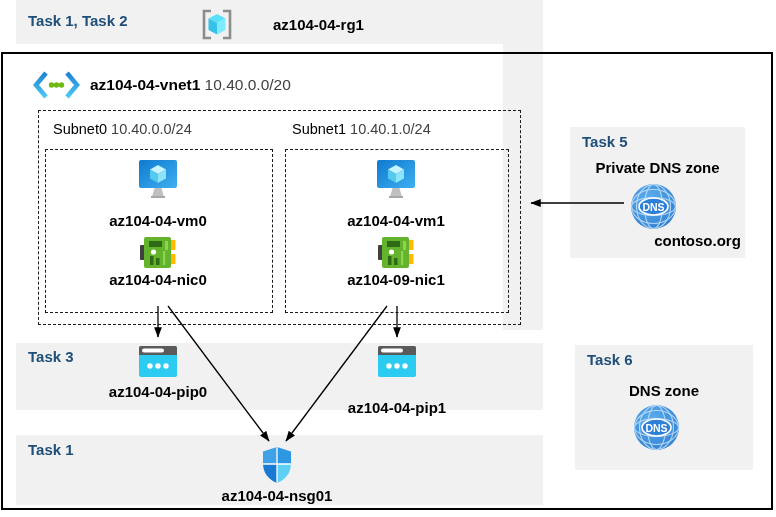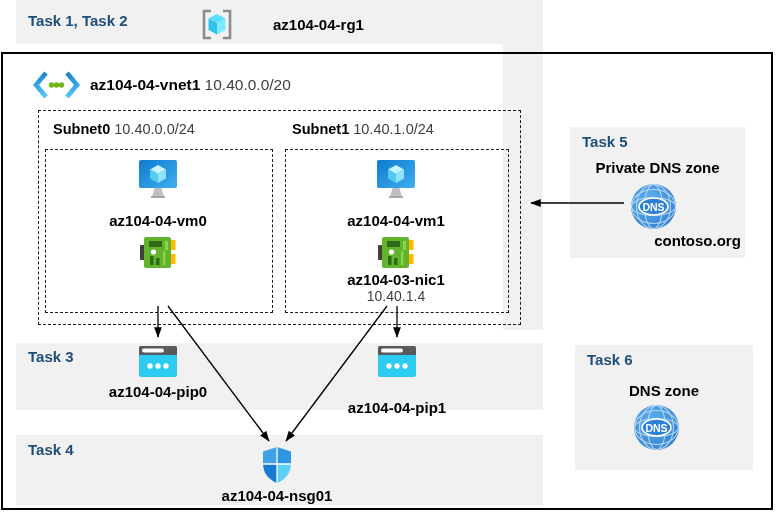--- a/index.html
+++ b/index.html
@@ -9,21 +9,21 @@
     padding-left:15px;
   }
   .abs{position:absolute;}
   .band{background:#f1f1f2;}
   .task-label{color:#1f4e79;font-weight:bold;font-size:15px;white-space:nowrap;}
   .ename{color:#000;font-weight:bold;font-size:15px;text-align:center;white-space:nowrap;}
   .ip{color:#3f3f3f;font-weight:normal;font-size:14px;text-align:center;white-space:nowrap;}
   .outer-box{border:2px solid #000;box-sizing:border-box;background:transparent;}
   .dashed{border:1.5px dashed #1a1a1a;box-sizing:border-box;}
   .subnet-label{font-size:14.5px;white-space:nowrap;color:#000;}
-  .subnet-label b{font-weight:bold;}
+  .subnet-label b{font-weight:normal;}
   .subnet-label .cidr{color:#3f3f3f;}
   .vnet-title{font-size:15.5px;white-space:nowrap;color:#000;}
   .vnet-title b{font-weight:bold;}
   .vnet-title .cidr{color:#3f3f3f;}
   svg{display:block;}
 </style>
 </head>
 <body>
 
 <div id="stage">
@@ -99,20 +99,21 @@
     <rect x="29.5" y="4" width="6" height="10" rx="1" fill="#ffb900"></rect>
     <rect x="29.5" y="18" width="6" height="10" rx="1" fill="#ffb900"></rect>
     <rect x="4" y="1" width="27" height="31" rx="2" fill="#64b32c"></rect>
     <rect x="9" y="5" width="13" height="6" fill="#2f6b16"></rect>
     <rect x="25" y="5" width="3" height="9" fill="#8fd44f"></rect>
     <circle cx="13.5" cy="16" r="2.6" fill="#ffffff"></circle>
     <rect x="10" y="20" width="3.5" height="9" fill="#2f6b16"></rect>
     <rect x="16" y="22" width="3.5" height="7" fill="#2f6b16"></rect>
     <rect x="23" y="15" width="2.2" height="14" fill="#8fd44f"></rect>
   </svg>
+  <div class="abs ename" style="left:68px;top:271px;width:180px;">az104-04-nic0</div>
 
   <svg class="abs" style="left:376px;top:160px;" width="40" height="44" viewBox="0 0 40 44">
     <defs>
       <linearGradient id="vm1g" x1="0" y1="0" x2="1" y2="1">
         <stop offset="0" stop-color="#0e7acf"></stop>
           <stop offset="1" stop-color="#3fafF0"></stop>
       </linearGradient>
     </defs>
     <rect x="1" y="0" width="38" height="28" rx="2" fill="url(#vm1g)"></rect>
     <polygon points="20,5 28,9.5 20,14 12,9.5" fill="#c5f3ff"></polygon>
@@ -128,22 +129,21 @@
     <rect x="29.5" y="4" width="6" height="10" rx="1" fill="#ffb900"></rect>
     <rect x="29.5" y="18" width="6" height="10" rx="1" fill="#ffb900"></rect>
     <rect x="4" y="1" width="27" height="31" rx="2" fill="#64b32c"></rect>
     <rect x="9" y="5" width="13" height="6" fill="#2f6b16"></rect>
     <rect x="25" y="5" width="3" height="9" fill="#8fd44f"></rect>
     <circle cx="13.5" cy="16" r="2.6" fill="#ffffff"></circle>
     <rect x="10" y="20" width="3.5" height="9" fill="#2f6b16"></rect>
     <rect x="16" y="22" width="3.5" height="7" fill="#2f6b16"></rect>
     <rect x="23" y="15" width="2.2" height="14" fill="#8fd44f"></rect>
   </svg>
-  <div class="abs ename" style="left:306px;top:271px;width:180px;">az104-03-nic1</div>
-  <div class="abs ip" style="left:306px;top:288px;width:180px;">10.40.1.4</div>
+  <div class="abs ename" style="left:306px;top:271px;width:180px;">az104-09-nic1</div>
 
   <div class="abs task-label" style="left:28px;top:348px;">Task 3</div>
   <svg class="abs" style="left:139px;top:346px;" width="38" height="31" viewBox="0 0 38 31">
     <rect x="0" y="0" width="38" height="31" rx="2" fill="#2bcbf2"></rect>
     <rect x="0" y="0" width="38" height="9" rx="2" fill="#5a5a5a"></rect>
     <rect x="0" y="5" width="38" height="4" fill="#5a5a5a"></rect>
     <rect x="3" y="2.5" width="22" height="4" rx="2" fill="#ffffff"></rect>
     <circle cx="11" cy="20" r="2.7" fill="#ffffff"></circle>
     <circle cx="19" cy="20" r="2.7" fill="#ffffff"></circle>
     <circle cx="27" cy="20" r="2.7" fill="#ffffff"></circle>
@@ -153,21 +153,21 @@
     <rect x="0" y="0" width="38" height="31" rx="2" fill="#2bcbf2"></rect>
     <rect x="0" y="0" width="38" height="9" rx="2" fill="#5a5a5a"></rect>
     <rect x="0" y="5" width="38" height="4" fill="#5a5a5a"></rect>
     <rect x="3" y="2.5" width="22" height="4" rx="2" fill="#ffffff"></rect>
     <circle cx="11" cy="20" r="2.7" fill="#ffffff"></circle>
     <circle cx="19" cy="20" r="2.7" fill="#ffffff"></circle>
     <circle cx="27" cy="20" r="2.7" fill="#ffffff"></circle>
   </svg>
   <div class="abs ename" style="left:302px;top:399px;width:190px;">az104-04-pip1</div>
 
-  <div class="abs task-label" style="left:28px;top:441px;">Task 4</div>
+  <div class="abs task-label" style="left:28px;top:441px;">Task 1</div>
   <svg class="abs" style="left:262px;top:446px;" width="30" height="38" viewBox="0 0 30 38">
     <defs>
       <clipPath id="shieldclip">
         <path d="M15,1 L29,5.5 V17 C29,27.5 23,34 15,37 C7,34 1,27.5 1,17 V5.5 Z"></path>
       </clipPath>
     </defs>
     <g clip-path="url(#shieldclip)">
       <rect x="0" y="0" width="15" height="18" fill="#3fa2e6"></rect>
       <rect x="15" y="0" width="15" height="18" fill="#2e97e2"></rect>
       <rect x="0" y="18" width="15" height="20" fill="#187ad2"></rect>

